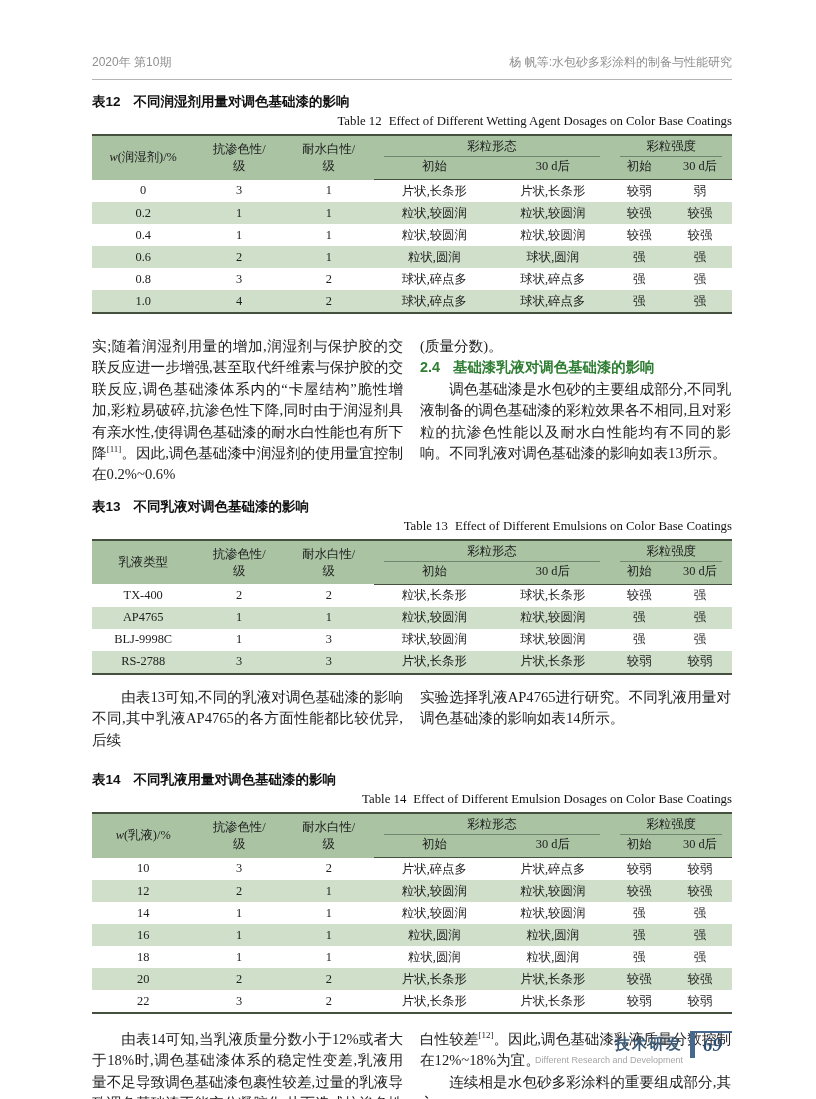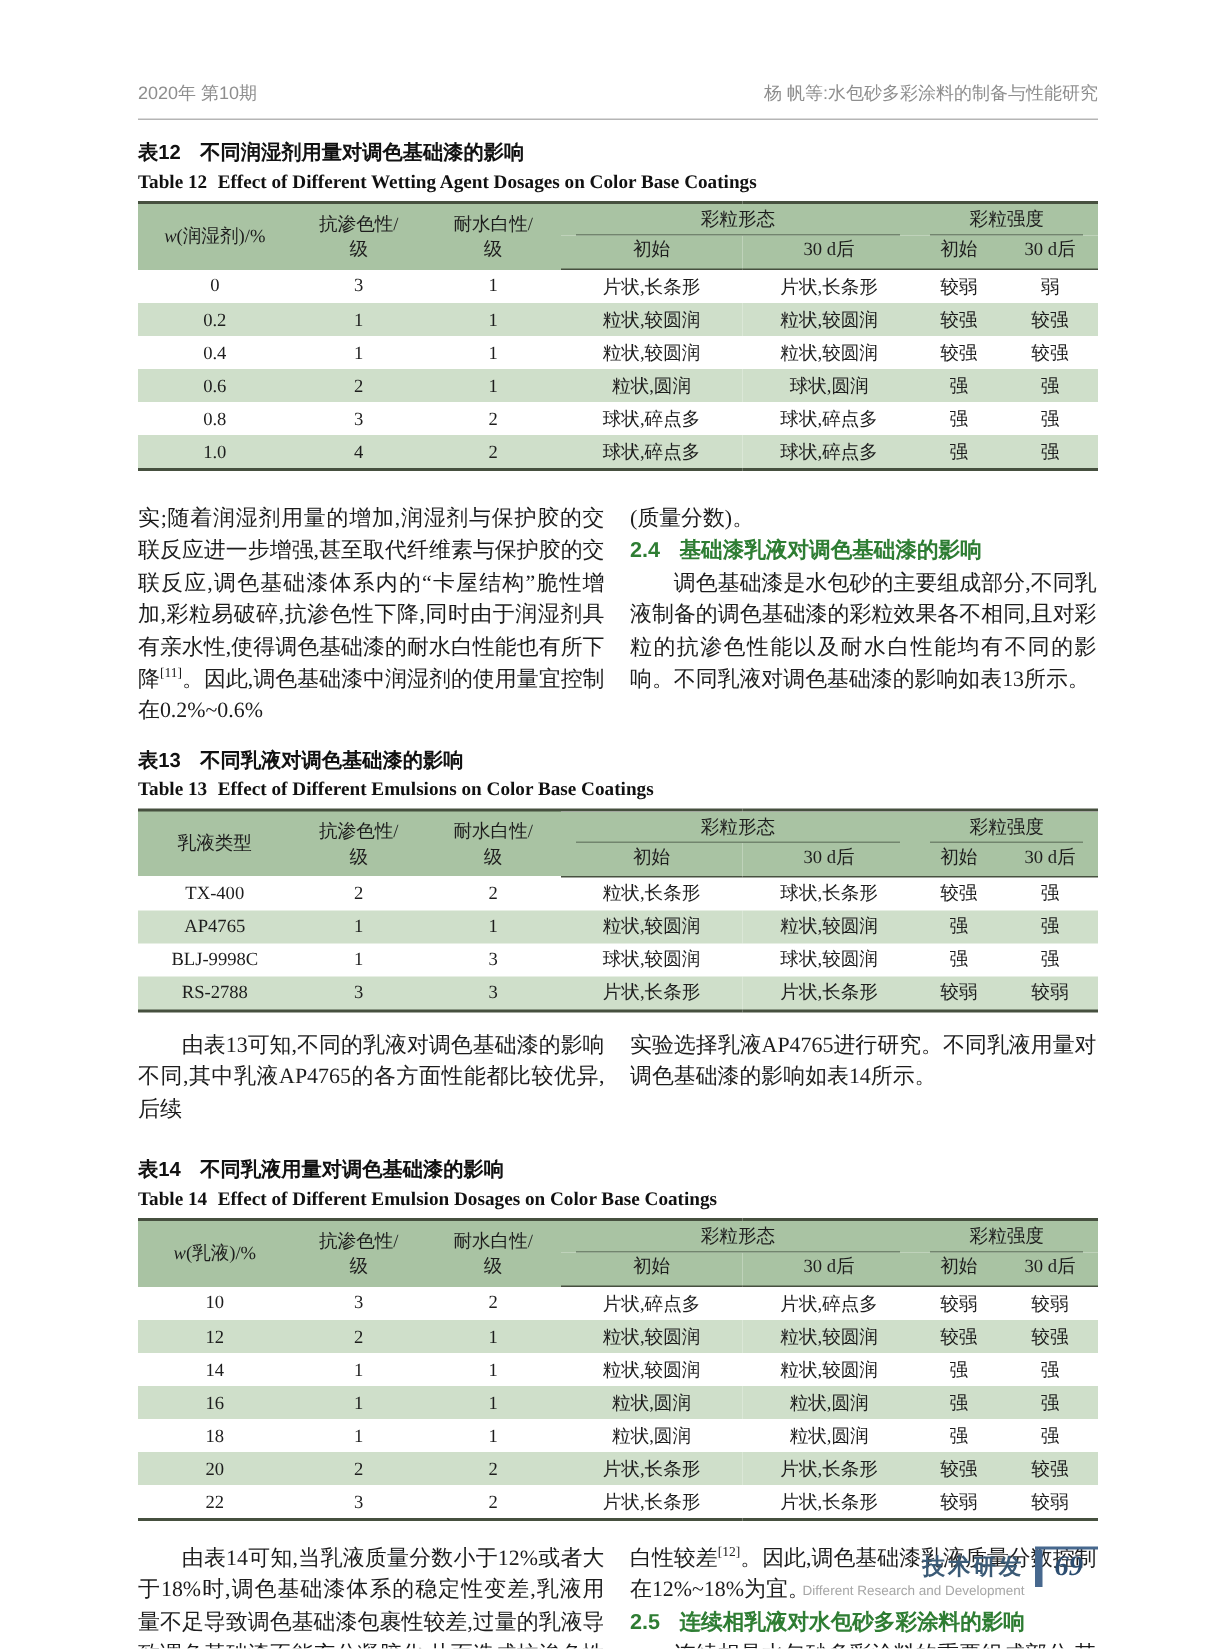--- a/index.html
+++ b/index.html
@@ -10,21 +10,21 @@
   
   .running-head { display:flex; justify-content:space-between; align-items:flex-start;
                   font-family:"Liberation Sans", sans-serif; font-size:12px; color:#8e8e8e;
                   padding-bottom:8px; border-bottom:1px solid #b5b5b5; }
 
   
   .caption-block { margin-top:13px; }
   .caption-zh { text-align:left; font-family:"Liberation Sans", sans-serif; font-weight:bold;
                 font-size:13.5px; color:#111; }
   .caption-zh .cap-label { margin-right:13px; }
-  .caption-en { text-align:left; font-family:"Liberation Serif", serif; font-weight:bold;
+  .caption-en { text-align:right; font-family:"Liberation Serif", serif; font-weight:normal;
                 font-size:12.8px; margin-top:3px; color:#111; }
   .caption-en .cap-label { margin-right:7px; }
 
   
   table.data-table { width:100%; border-collapse:collapse; table-layout:fixed; margin-top:5px;
                      font-size:12.4px; border-top:2px solid #46503f; border-bottom:2px solid #46503f; }
   table.data-table thead { background:#a9c3a3; }
   table.data-table thead tr:last-child th { border-bottom:1.5px solid #46503f; }
   table.data-table th { font-weight:normal; text-align:center; padding:2px 1px; color:#1d1d1d; }
   table.data-table th.rowspan2 { padding:2px 15px; }
@@ -352,21 +352,20 @@
           </tr>
         </tbody>
     </table>
 
     <div class="twocol" style="margin-top:15px;">
       <div class="colcell">
         <p class="indent">由表14可知,当乳液质量分数小于12%或者大于18%时,调色基础漆体系的稳定性变差,乳液用量不足导致调色基础漆包裹性较差,过量的乳液导致调色基础漆不能充分凝胶化,从而造成抗渗色性以及耐水</p>
       </div>
       <div class="colcell">
         <p><span>白性较差</span><sup class="ref">[12]</sup><span>。因此,调色基础漆乳液质量分数控制在12%~18%为宜。</span></p>
-        <p class="sec-heading"><span class="sec-num">2.5</span><span>连续相乳液对水包砂多彩涂料的影响</span></p>
         <p class="indent">连续相是水包砂多彩涂料的重要组成部分,其主</p>
       </div>
     </div>
 
   </div>
 
   <div class="footer">
     <div class="footer-text">
       <div class="footer-zh">技术研发</div>
       <div class="footer-en">Different Research and Development</div>

